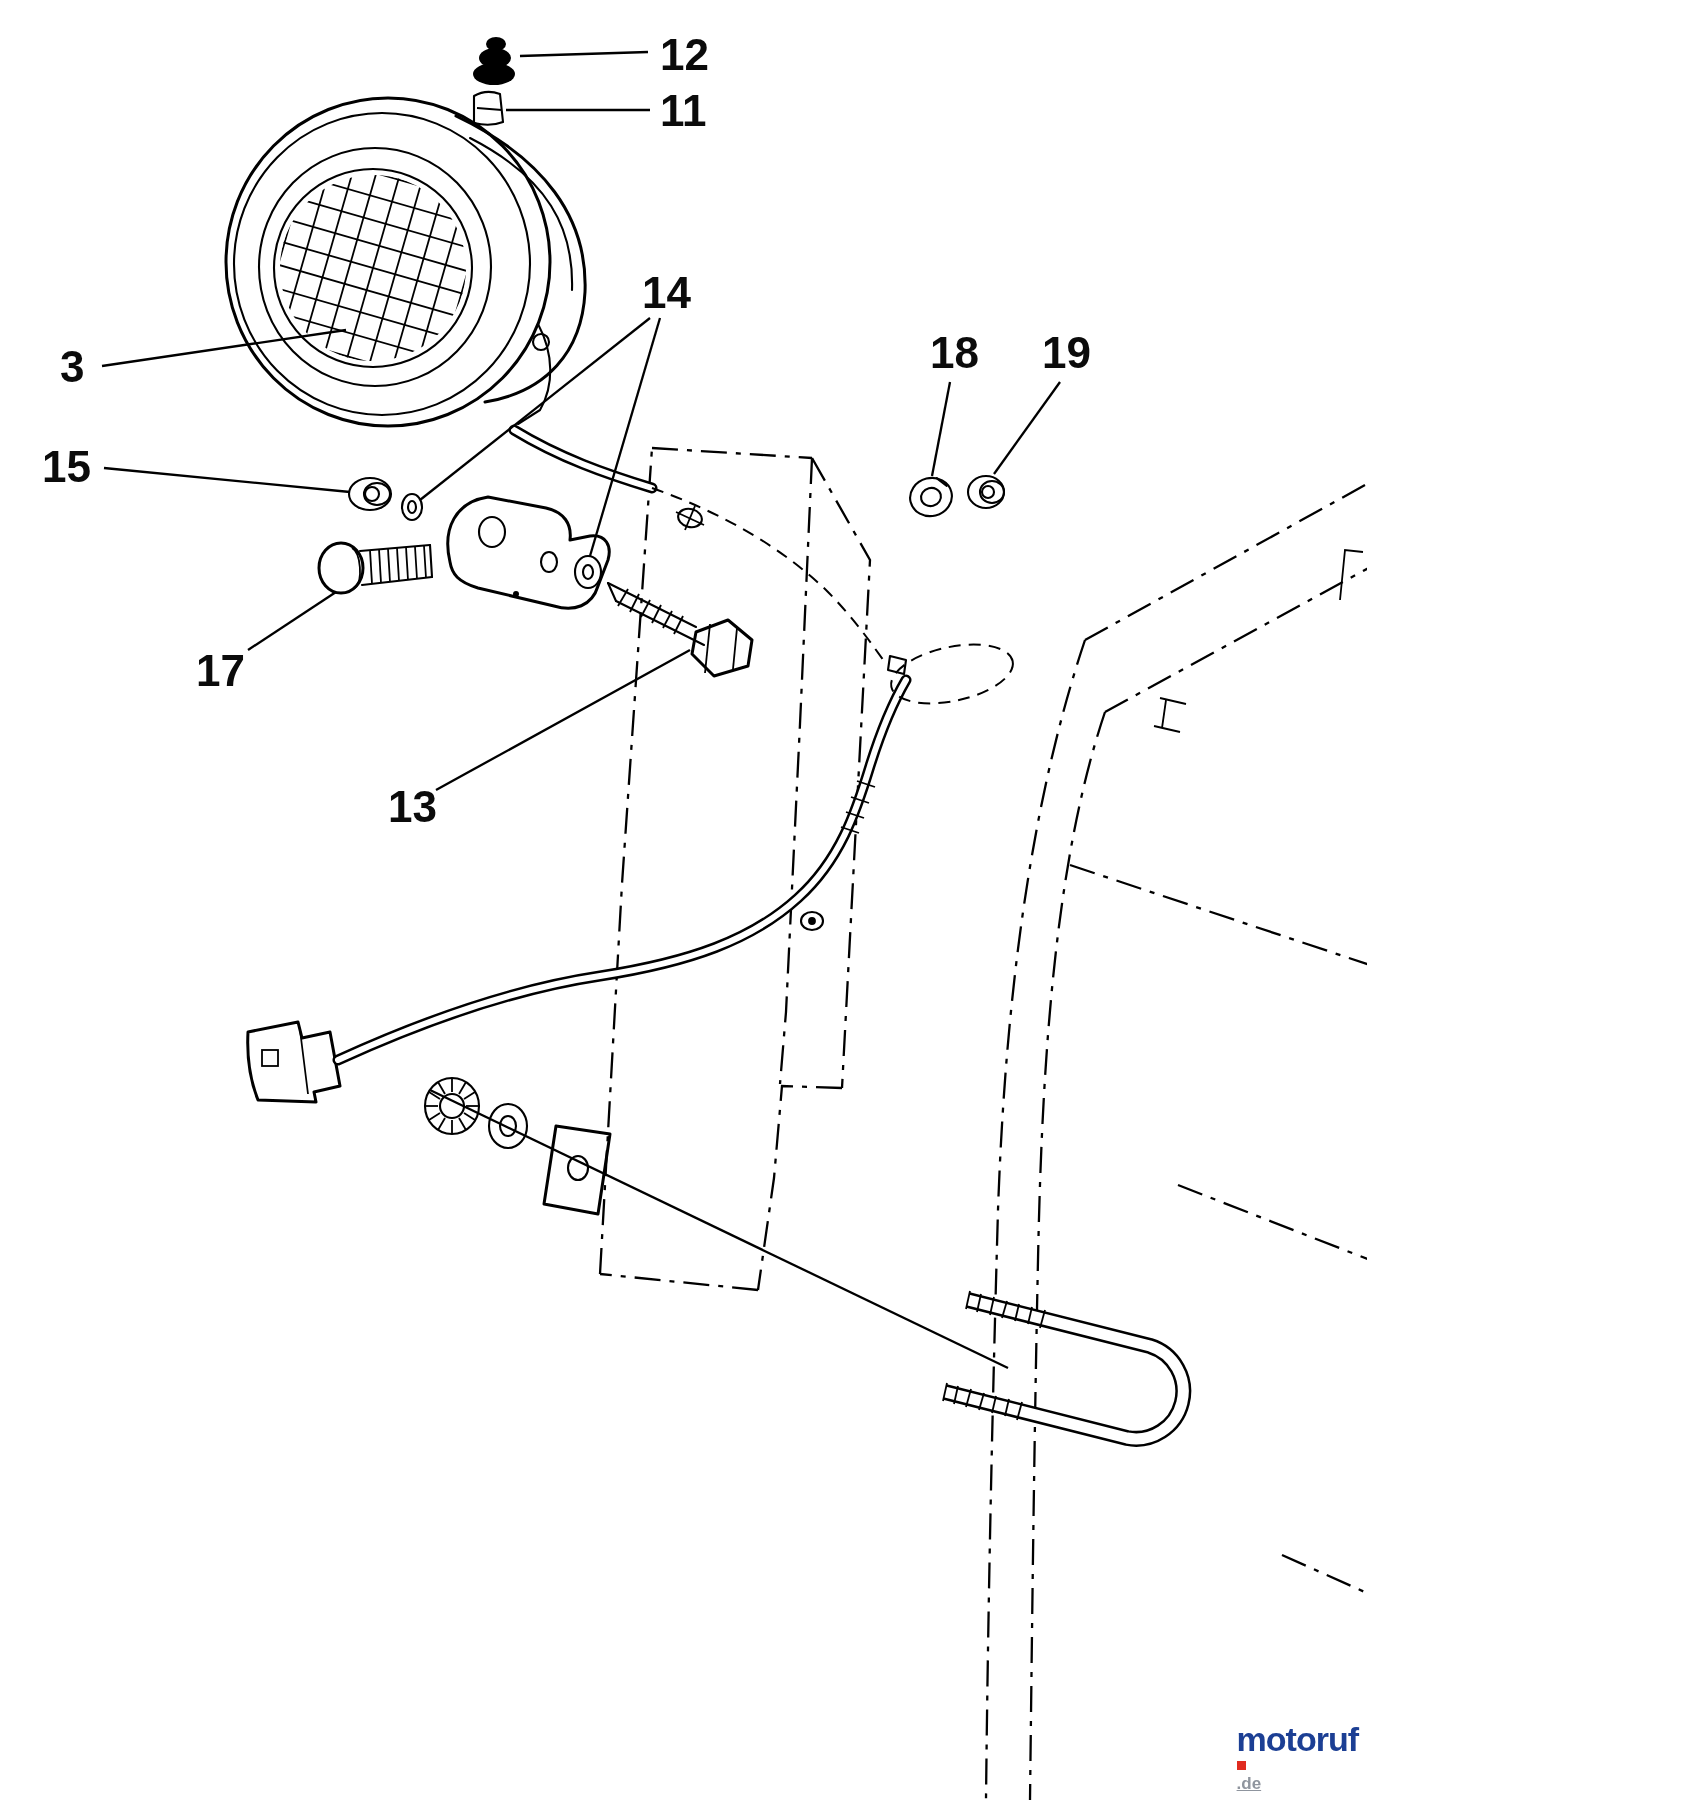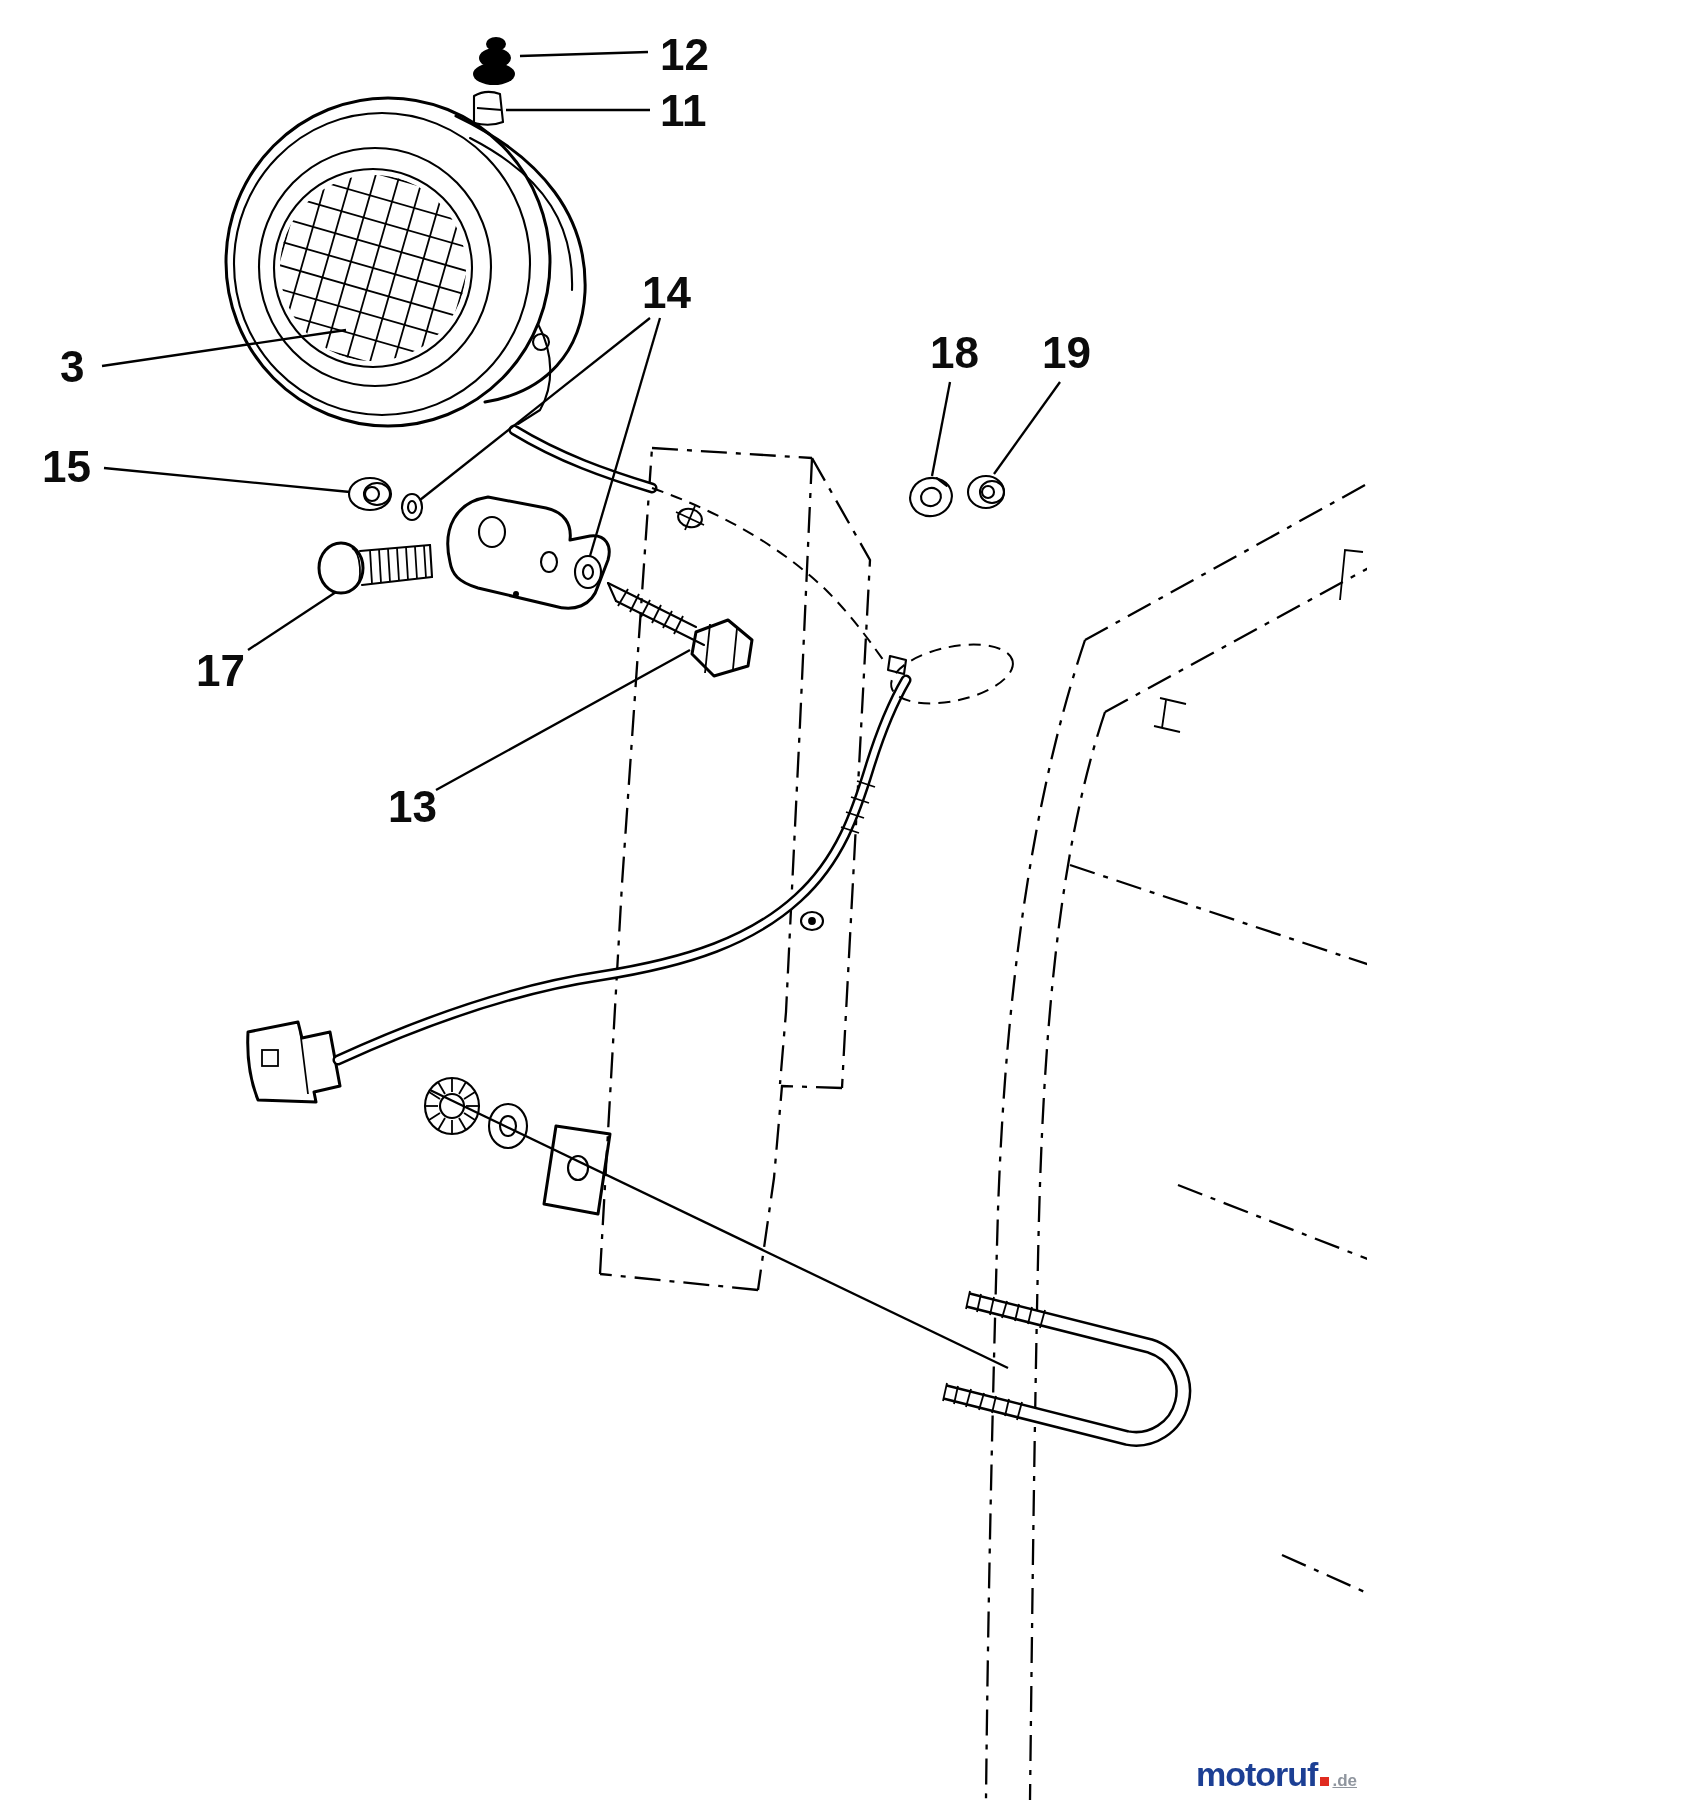--- a/index.html
+++ b/index.html
@@ -10,21 +10,21 @@
   .ln2{stroke-width:2.1;}
   .thin{fill:none;stroke:#000;stroke-width:1.8;}
   .phantom{fill:none;stroke:#000;stroke-width:2.3;stroke-dasharray:26 9 5 9;stroke-linecap:butt;}
   .dash{fill:none;stroke:#000;stroke-width:2;stroke-dasharray:12 8;}
   .leader{fill:none;stroke:#000;stroke-width:2.3;}
   .callout-text{font-family:"Liberation Sans", sans-serif;font-size:44px;font-weight:bold;fill:#0b0b0b;}
   .wire-out{fill:none;stroke:#000;stroke-width:11;stroke-linecap:round;}
   .wire-in{fill:none;stroke:#fff;stroke-width:6;stroke-linecap:round;}
   .tube-out{fill:none;stroke:#000;stroke-width:16;stroke-linecap:butt;}
   .tube-in{fill:none;stroke:#fff;stroke-width:11;stroke-linecap:butt;}
-  .logo{position:absolute;right:10px;bottom:6px;display:flex;align-items:baseline;gap:2px;}
+  .logo{position:absolute;right:10px;bottom:6px;display:flex;align-items:baseline;gap:2px;flex-direction:column;}
   .logo .brand{font-size:34px;font-weight:bold;letter-spacing:-1px;}
   .logo .accent{width:9px;height:9px;display:inline-block;margin:0 1px 2px 1px;}
   .logo .tld{font-size:17px;font-weight:bold;}
 </style>
 </head>
 <body>
 
 <div class="stage">
 <svg width="1693" height="1800" viewBox="0 0 1693 1800">
   <defs>

